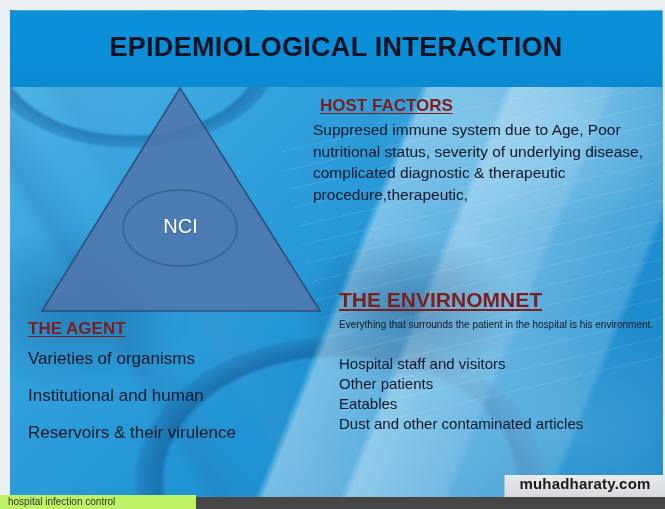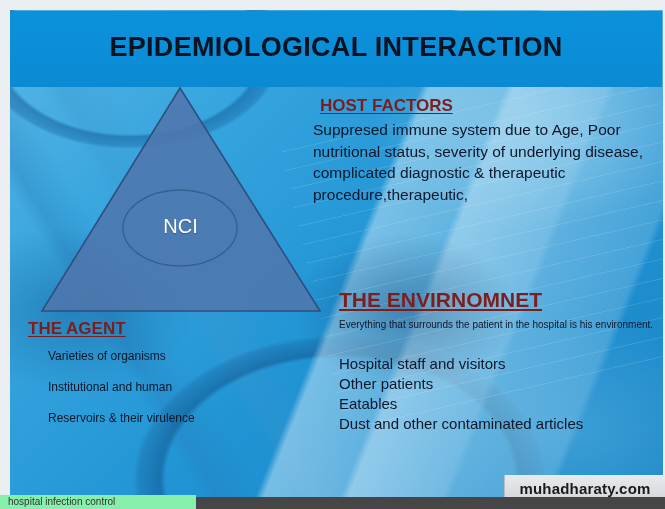--- a/index.html
+++ b/index.html
@@ -135,40 +135,40 @@
   #env-list  { font-size: 15px; line-height: 20px; margin-top: 19px; }
 
   #agent-block {
     position: absolute;
     left: 28px;
     top: 319px;
     width: 300px;
     z-index: 6;
   }
   #agent-title { font-size: 17px; }
-  #agent-list  { font-size: 12px; margin-top: 10px; margin-left: 20px; }
+  #agent-list  { font-size: 17px; margin-top: 10px; }
   #agent-list > div { margin-bottom: 17px; }
 
   
   #bottom-bar {
     position: absolute;
     left: 0;
     bottom: 0;
     width: 665px;
     height: 12px;
     background: #464646;
     z-index: 8;
   }
   #caption-strip {
     position: absolute;
     left: 0;
     bottom: 0;
     width: 196px;
     height: 14px;
-    background: #86efac;
+    background: #bef264;
     overflow: hidden;
     z-index: 9;
   }
   #caption-text {
     position: absolute;
     left: 8px;
     top: 1px;
     font-size: 10px;
     color: #333333;
     white-space: nowrap;
@@ -176,21 +176,21 @@
   #watermark {
     position: absolute;
     right: 0;
     bottom: 12px;
     width: 160px;
     height: 22px;
     background: linear-gradient(180deg, #e8ebed 0%, #d6dade 100%);
     border-left: 1px solid #b9bec2;
     z-index: 10;
     display: flex;
-    align-items: flex-end;
+    align-items: flex-start;
     justify-content: center;
   }
   #watermark-text {
     font-size: 15px;
     font-weight: bold;
     color: #1a1a1a;
     letter-spacing: .2px;
   }
 </style>
 </head>

